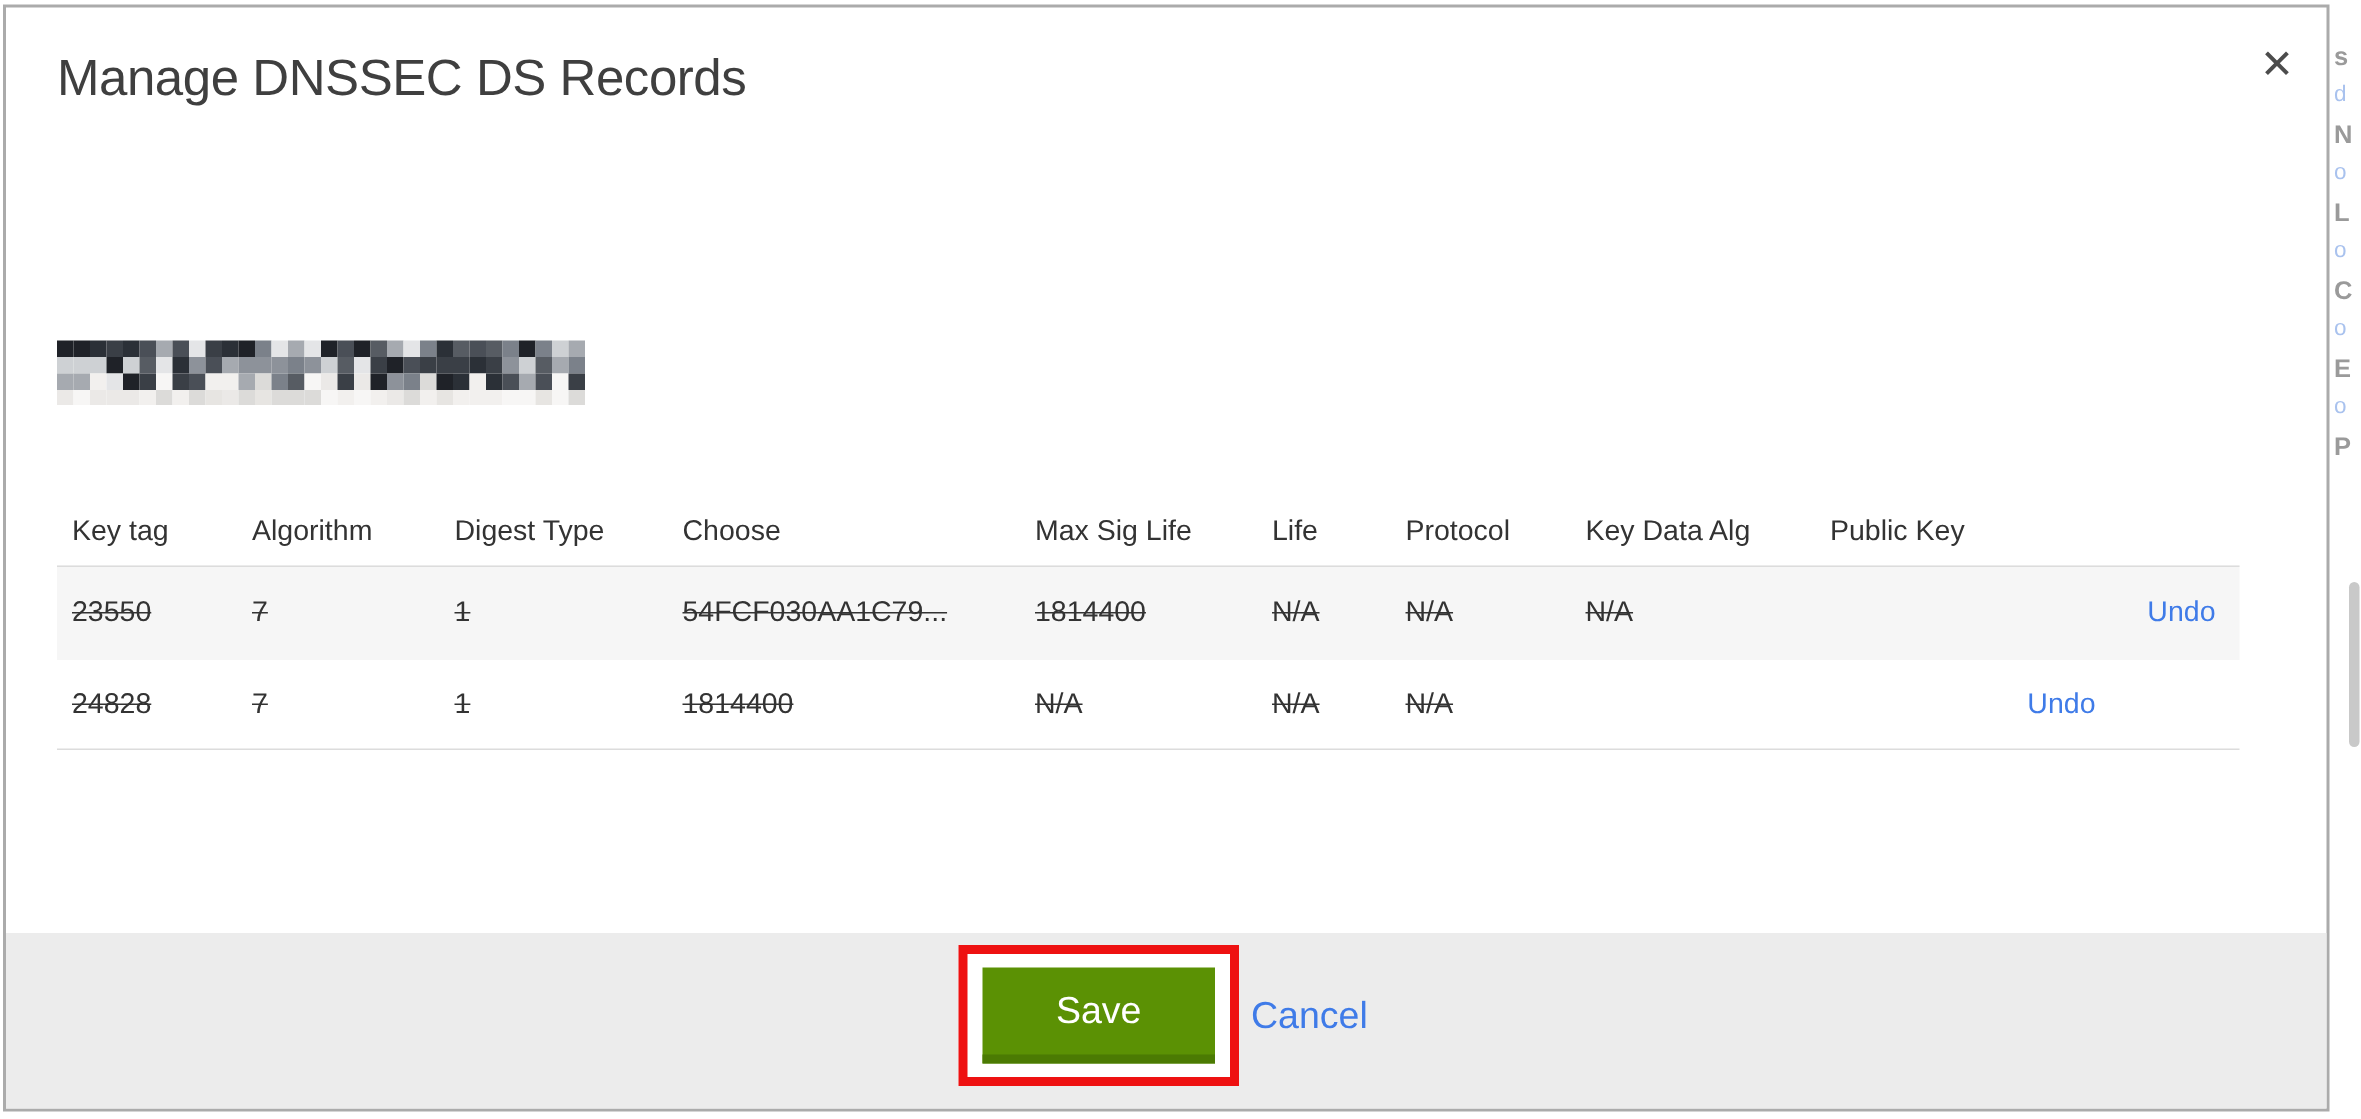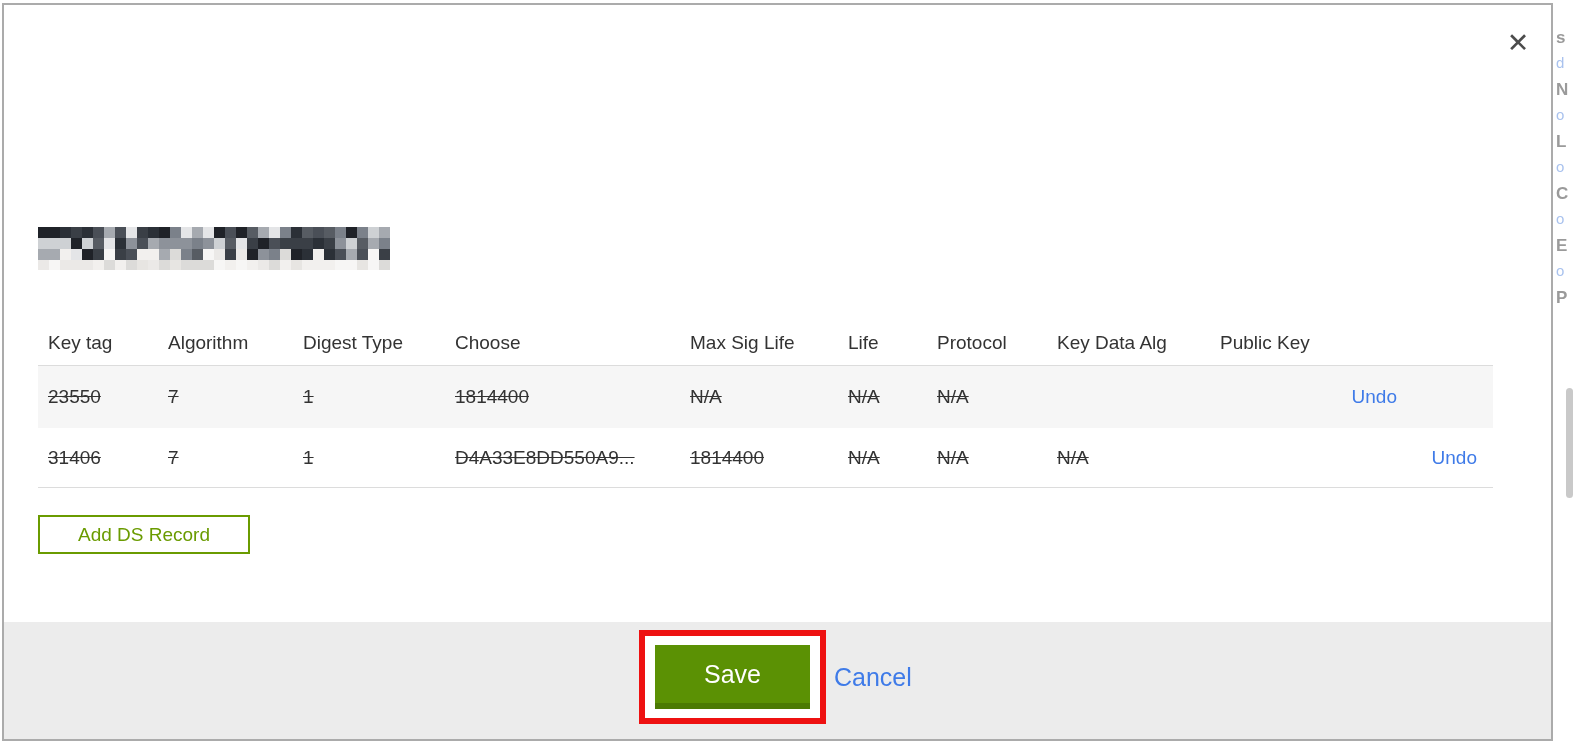--- a/index.html
+++ b/index.html
@@ -25,21 +25,21 @@
     cursor:pointer; }
 
   
   .domain-mosaic { position:absolute; left:34px; top:222px; width:352px; height:44px;
     line-height:0; font-size:0; }
   .domain-mosaic i { display:inline-block; width:11px; height:11px; }
 
   .subtitle { position:absolute; left:34px; top:284px; font-size:22px; color:#333333; }
 
   
-  .ds-table { position:absolute; left:34px; top:316px; width:1455px; }
+  .ds-table { position:absolute; left:34px; top:328px; width:1455px; }
   .t-row { display:grid;
     grid-template-columns:120px 135px 152px 235px 158px 89px 120px 163px 1fr 80px;
     align-items:center; }
   .t-row > span { padding-left:10px; font-size:19px; color:#333333; white-space:nowrap;
     overflow:hidden; }
   .t-head { height:44px; }
   .t-head > span { color:#333333; }
   .t-body-row1 { height:63px; background:#f6f6f6; border-top:1px solid #dcdcdc; }
   .t-body-row2 { height:60px; background:#ffffff; border-bottom:1px solid #dcdcdc; }
   .strike { text-decoration:line-through; }
@@ -76,20 +76,21 @@
     <span class="frag" style="top: 184px;">C</span>
     <span class="frag blue" style="top: 210px;">o</span>
     <span class="frag" style="top: 236px;">E</span>
     <span class="frag blue" style="top: 262px;">o</span>
     <span class="frag" style="top: 288px;">P</span>
   </div>
 <div class="scroll-thumb"></div>
 
 <div class="modal">
 
+  <div class="modal-title">Manage DNSSEC DS Records</div>
 
   <div class="close-btn">✕</div>
 
   <div class="domain-mosaic"><i style="background: rgb(31, 34, 40);"></i><i style="background: rgb(31, 34, 40);"></i><i style="background: rgb(43, 48, 55);"></i><i style="background: rgb(58, 63, 70);"></i><i style="background: rgb(43, 48, 55);"></i><i style="background: rgb(74, 79, 87);"></i><i style="background: rgb(166, 170, 176);"></i><i style="background: rgb(74, 79, 87);"></i><i style="background: rgb(228, 229, 231);"></i><i style="background: rgb(58, 63, 70);"></i><i style="background: rgb(43, 48, 55);"></i><i style="background: rgb(31, 34, 40);"></i><i style="background: rgb(123, 129, 138);"></i><i style="background: rgb(228, 229, 231);"></i><i style="background: rgb(166, 170, 176);"></i><i style="background: rgb(228, 229, 231);"></i><i style="background: rgb(31, 34, 40);"></i><i style="background: rgb(74, 79, 87);"></i><i style="background: rgb(31, 34, 40);"></i><i style="background: rgb(87, 92, 99);"></i><i style="background: rgb(166, 170, 176);"></i><i style="background: rgb(228, 229, 231);"></i><i style="background: rgb(123, 129, 138);"></i><i style="background: rgb(43, 48, 55);"></i><i style="background: rgb(87, 92, 99);"></i><i style="background: rgb(74, 79, 87);"></i><i style="background: rgb(87, 92, 99);"></i><i style="background: rgb(123, 129, 138);"></i><i style="background: rgb(31, 34, 40);"></i><i style="background: rgb(123, 129, 138);"></i><i style="background: rgb(206, 209, 212);"></i><i style="background: rgb(166, 170, 176);"></i><i style="background: rgb(206, 209, 212);"></i><i style="background: rgb(206, 209, 212);"></i><i style="background: rgb(206, 209, 212);"></i><i style="background: rgb(31, 34, 40);"></i><i style="background: rgb(206, 209, 212);"></i><i style="background: rgb(87, 92, 99);"></i><i style="background: rgb(228, 229, 231);"></i><i style="background: rgb(43, 48, 55);"></i><i style="background: rgb(141, 146, 154);"></i><i style="background: rgb(74, 79, 87);"></i><i style="background: rgb(166, 170, 176);"></i><i style="background: rgb(141, 146, 154);"></i><i style="background: rgb(141, 146, 154);"></i><i style="background: rgb(141, 146, 154);"></i><i style="background: rgb(123, 129, 138);"></i><i style="background: rgb(141, 146, 154);"></i><i style="background: rgb(206, 209, 212);"></i><i style="background: rgb(87, 92, 99);"></i><i style="background: rgb(228, 229, 231);"></i><i style="background: rgb(58, 63, 70);"></i><i style="background: rgb(31, 34, 40);"></i><i style="background: rgb(74, 79, 87);"></i><i style="background: rgb(58, 63, 70);"></i><i style="background: rgb(58, 63, 70);"></i><i style="background: rgb(58, 63, 70);"></i><i style="background: rgb(43, 48, 55);"></i><i style="background: rgb(58, 63, 70);"></i><i style="background: rgb(141, 146, 154);"></i><i style="background: rgb(206, 209, 212);"></i><i style="background: rgb(87, 92, 99);"></i><i style="background: rgb(166, 170, 176);"></i><i style="background: rgb(123, 129, 138);"></i><i style="background: rgb(166, 170, 176);"></i><i style="background: rgb(166, 170, 176);"></i><i style="background: rgb(242, 240, 238);"></i><i style="background: rgb(228, 229, 231);"></i><i style="background: rgb(31, 34, 40);"></i><i style="background: rgb(58, 63, 70);"></i><i style="background: rgb(247, 246, 245);"></i><i style="background: rgb(58, 63, 70);"></i><i style="background: rgb(74, 79, 87);"></i><i style="background: rgb(242, 240, 238);"></i><i style="background: rgb(242, 240, 238);"></i><i style="background: rgb(166, 170, 176);"></i><i style="background: rgb(220, 219, 217);"></i><i style="background: rgb(123, 129, 138);"></i><i style="background: rgb(87, 92, 99);"></i><i style="background: rgb(247, 246, 245);"></i><i style="background: rgb(235, 233, 231);"></i><i style="background: rgb(58, 63, 70);"></i><i style="background: rgb(235, 233, 231);"></i><i style="background: rgb(31, 34, 40);"></i><i style="background: rgb(141, 146, 154);"></i><i style="background: rgb(123, 129, 138);"></i><i style="background: rgb(220, 219, 217);"></i><i style="background: rgb(31, 34, 40);"></i><i style="background: rgb(43, 48, 55);"></i><i style="background: rgb(242, 240, 238);"></i><i style="background: rgb(43, 48, 55);"></i><i style="background: rgb(74, 79, 87);"></i><i style="background: rgb(166, 170, 176);"></i><i style="background: rgb(74, 79, 87);"></i><i style="background: rgb(247, 246, 245);"></i><i style="background: rgb(58, 63, 70);"></i><i style="background: rgb(235, 233, 231); height: 10px;"></i><i style="background: rgb(247, 246, 245); height: 10px;"></i><i style="background: rgb(235, 233, 231); height: 10px;"></i><i style="background: rgb(235, 233, 231); height: 10px;"></i><i style="background: rgb(235, 233, 231); height: 10px;"></i><i style="background: rgb(242, 240, 238); height: 10px;"></i><i style="background: rgb(220, 219, 217); height: 10px;"></i><i style="background: rgb(242, 240, 238); height: 10px;"></i><i style="background: rgb(220, 219, 217); height: 10px;"></i><i style="background: rgb(231, 229, 226); height: 10px;"></i><i style="background: rgb(235, 233, 231); height: 10px;"></i><i style="background: rgb(220, 219, 217); height: 10px;"></i><i style="background: rgb(231, 229, 226); height: 10px;"></i><i style="background: rgb(220, 219, 217); height: 10px;"></i><i style="background: rgb(220, 219, 217); height: 10px;"></i><i style="background: rgb(220, 219, 217); height: 10px;"></i><i style="background: rgb(247, 246, 245); height: 10px;"></i><i style="background: rgb(242, 240, 238); height: 10px;"></i><i style="background: rgb(247, 246, 245); height: 10px;"></i><i style="background: rgb(242, 240, 238); height: 10px;"></i><i style="background: rgb(235, 233, 231); height: 10px;"></i><i style="background: rgb(220, 219, 217); height: 10px;"></i><i style="background: rgb(242, 240, 238); height: 10px;"></i><i style="background: rgb(231, 229, 226); height: 10px;"></i><i style="background: rgb(242, 240, 238); height: 10px;"></i><i style="background: rgb(242, 240, 238); height: 10px;"></i><i style="background: rgb(242, 240, 238); height: 10px;"></i><i style="background: rgb(247, 246, 245); height: 10px;"></i><i style="background: rgb(247, 246, 245); height: 10px;"></i><i style="background: rgb(231, 229, 226); height: 10px;"></i><i style="background: rgb(247, 246, 245); height: 10px;"></i><i style="background: rgb(220, 219, 217); height: 10px;"></i></div>
 
 
   <div class="ds-table">
 
     <div class="t-row t-head">
       <span>Key tag</span>
@@ -101,44 +102,43 @@
       <span>Protocol</span>
       <span>Key Data Alg</span>
       <span>Public Key</span>
       <span></span>
     </div>
 
     <div class="t-row t-body-row1">
       <span class="strike">23550</span>
       <span class="strike">7</span>
       <span class="strike">1</span>
+      <span class="strike">54FCF030AA1C79...</span>
       <span class="strike">1814400</span>
       <span class="strike">N/A</span>
       <span class="strike">N/A</span>
       <span class="strike">N/A</span>
       <span></span>
       <span class="undo-cell"><a class="undo-link">Undo</a></span>
     </div>
 
     <div class="t-row t-body-row2">
-      <span class="strike">31406</span>
+      <span class="strike">24828</span>
       <span class="strike">7</span>
       <span class="strike">1</span>
-      <span class="strike">D4A33E8DD550A9...</span>
       <span class="strike">1814400</span>
       <span class="strike">N/A</span>
       <span class="strike">N/A</span>
       <span class="strike">N/A</span>
       <span></span>
       <span class="undo-cell"><a class="undo-link">Undo</a></span>
     </div>
 
   </div>
 
-  <div class="add-btn">Add DS Record</div>
 
   <div class="modal-footer"></div>
 
 </div>
 
 <div class="red-annotation">
   <button class="save-btn">Save</button>
 </div>
 <a class="cancel-link">Cancel</a>
 

